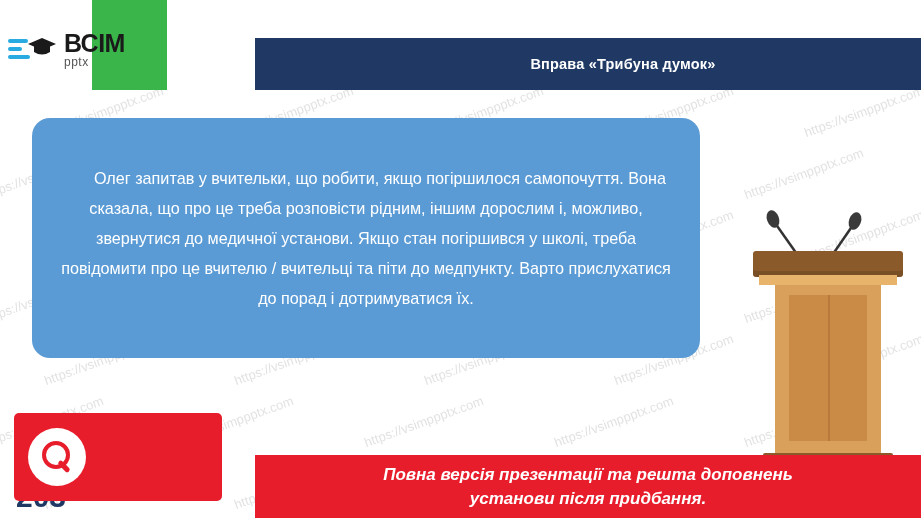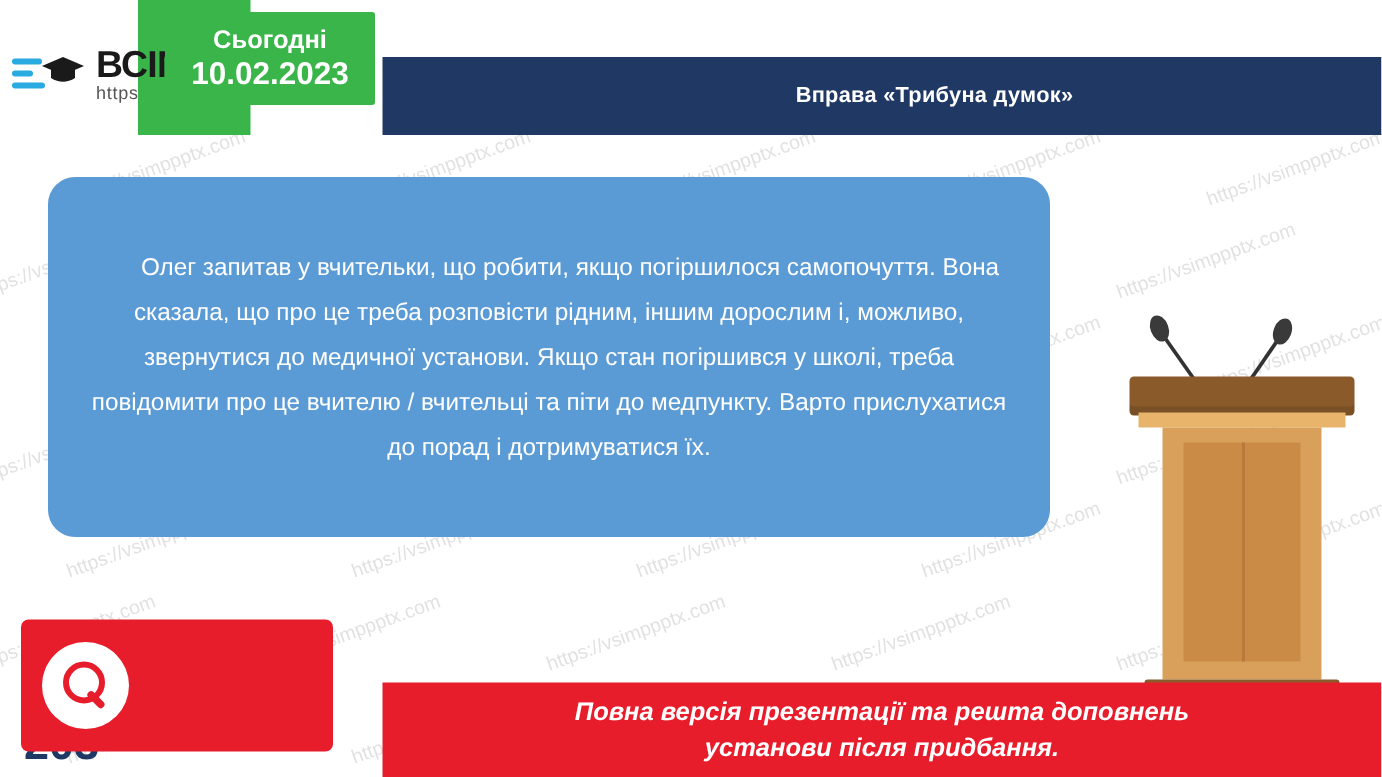--- a/index.html
+++ b/index.html
@@ -175,28 +175,24 @@
       <i></i>
         <i></i>
         <i></i>
     </div>
     <svg width="30" height="22" viewBox="0 0 30 22" style="position:absolute;left:20px;top:6px;">
       <polygon points="14,2 28,8 14,14 0,8" fill="#1a1a1a"></polygon>
       <path d="M6 10 L6 16 Q14 21 22 16 L22 10" fill="#1a1a1a"></path>
     </svg>
     <div class="logo-text">
       <div class="logo-main">ВСІМ</div>
-      <div class="logo-sub">https</div>
-    </div>
-  </div>
-
-  <div class="date-badge">
-    <div class="l1">Сьогодні</div>
-    <div class="l2">10.02.2023</div>
-  </div>
+      <div class="logo-sub">pptx</div>
+    </div>
+  </div>
+
 
   <div class="card">
     <div>
       <p><span class="indent"></span><span>Олег запитав у вчительки, що робити, якщо погіршилося самопочуття. Вона сказала, що про це треба розповісти рідним, іншим дорослим і, можливо, звернутися до медичної установи. Якщо стан погіршився у школі, треба повідомити про це вчителю / вчительці та піти до медпункту. Варто прислухатися до порад і дотримуватися їх.</span></p>
     </div>
   </div>
 
   <div class="podium">
     <svg width="186" height="120" style="position:absolute;left:0;top:0;">
       <line x1="64" y1="52" x2="40" y2="18" stroke="#333" stroke-width="2.5"></line>

